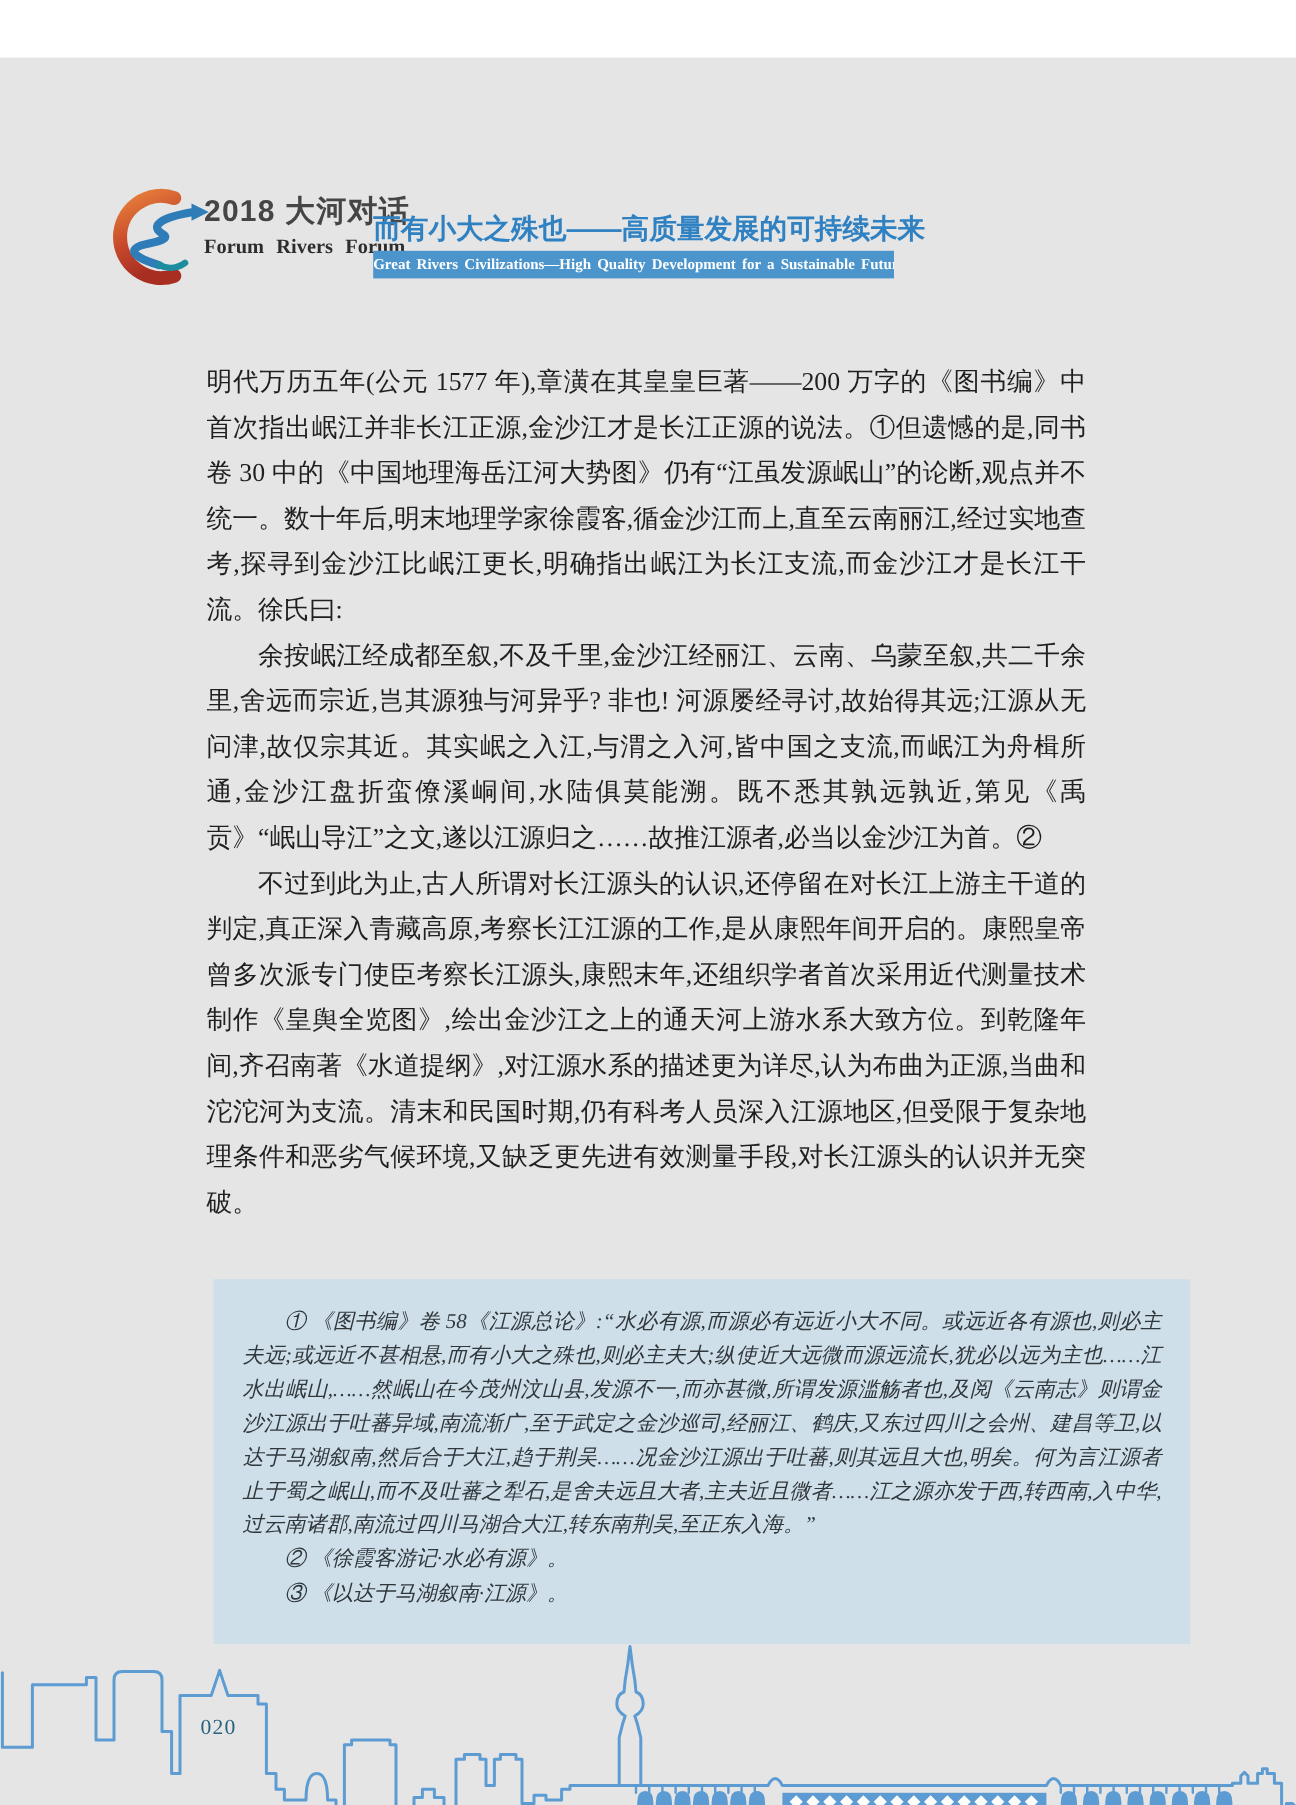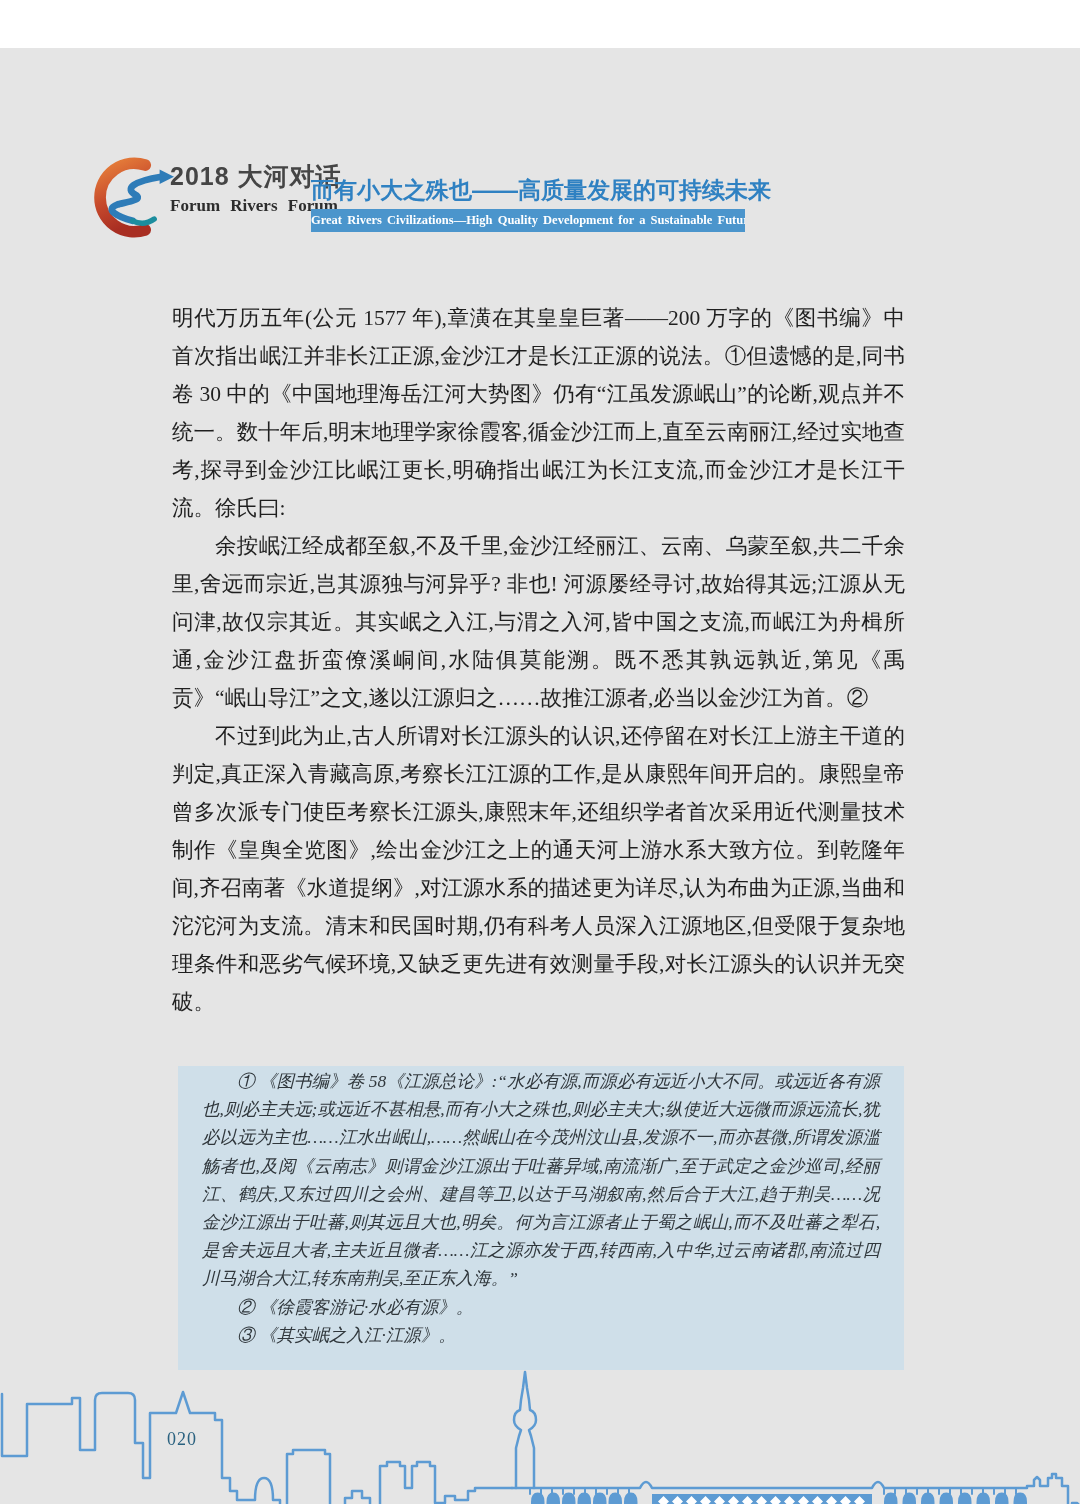--- a/index.html
+++ b/index.html
@@ -20,22 +20,22 @@
               color:#ffffff;font-size:12.5px;font-weight:bold;text-align:center;line-height:23px;
               word-spacing:2px;white-space:nowrap;overflow:hidden;}
 
   
   .body-text{position:absolute;left:172px;top:251px;width:733px;
              font-size:21.5px;line-height:38px;color:#1f1f1f;text-align:justify;}
   .body-text p{margin:0;text-indent:2em;}
   .body-text p.no-indent{text-indent:0;}
 
   
-  .footnote-box{position:absolute;left:178px;top:1018px;width:726px;height:304px;
-                background:#cfdfe9;box-sizing:border-box;padding:1px 24px 0 24px;
+  .footnote-box{position:absolute;left:178px;top:1018px;width:814px;height:304px;
+                background:#cfdfe9;box-sizing:border-box;padding:21px 24px 0 24px;
                 font-size:17.5px;line-height:28.2px;color:#30373c;font-style:italic;
                 text-align:justify;}
   .footnote-box p{margin:0;text-indent:2em;}
 
   
   .skyline{position:absolute;left:0;top:1318px;width:1080px;height:186px;}
   .page-number{position:absolute;left:167px;top:1381px;font-size:18px;color:#2a617f;
                letter-spacing:1px;}
 </style>
 </head>
@@ -67,21 +67,21 @@
 
   <main class="body-text">
     <p class="no-indent">明代万历五年(公元 1577 年),章潢在其皇皇巨著——200 万字的《图书编》中首次指出岷江并非长江正源,金沙江才是长江正源的说法。①但遗憾的是,同书卷 30 中的《中国地理海岳江河大势图》仍有“江虽发源岷山”的论断,观点并不统一。数十年后,明末地理学家徐霞客,循金沙江而上,直至云南丽江,经过实地查考,探寻到金沙江比岷江更长,明确指出岷江为长江支流,而金沙江才是长江干流。徐氏曰:</p>
     <p>余按岷江经成都至叙,不及千里,金沙江经丽江、云南、乌蒙至叙,共二千余里,舍远而宗近,岂其源独与河异乎? 非也! 河源屡经寻讨,故始得其远;江源从无问津,故仅宗其近。其实岷之入江,与渭之入河,皆中国之支流,而岷江为舟楫所通,金沙江盘折蛮僚溪峒间,水陆俱莫能溯。既不悉其孰远孰近,第见《禹贡》“岷山导江”之文,遂以江源归之……故推江源者,必当以金沙江为首。②</p>
     <p>不过到此为止,古人所谓对长江源头的认识,还停留在对长江上游主干道的判定,真正深入青藏高原,考察长江江源的工作,是从康熙年间开启的。康熙皇帝曾多次派专门使臣考察长江源头,康熙末年,还组织学者首次采用近代测量技术制作《皇舆全览图》,绘出金沙江之上的通天河上游水系大致方位。到乾隆年间,齐召南著《水道提纲》,对江源水系的描述更为详尽,认为布曲为正源,当曲和沱沱河为支流。清末和民国时期,仍有科考人员深入江源地区,但受限于复杂地理条件和恶劣气候环境,又缺乏更先进有效测量手段,对长江源头的认识并无突破。</p>
   </main>
 
   <section class="footnote-box">
     <p>① 《图书编》卷 58《江源总论》:“水必有源,而源必有远近小大不同。或远近各有源也,则必主夫远;或远近不甚相悬,而有小大之殊也,则必主夫大;纵使近大远微而源远流长,犹必以远为主也……江水出岷山,……然岷山在今茂州汶山县,发源不一,而亦甚微,所谓发源滥觞者也,及阅《云南志》则谓金沙江源出于吐蕃异域,南流渐广,至于武定之金沙巡司,经丽江、鹤庆,又东过四川之会州、建昌等卫,以达于马湖叙南,然后合于大江,趋于荆吴……况金沙江源出于吐蕃,则其远且大也,明矣。何为言江源者止于蜀之岷山,而不及吐蕃之犁石,是舍夫远且大者,主夫近且微者……江之源亦发于西,转西南,入中华,过云南诸郡,南流过四川马湖合大江,转东南荆吴,至正东入海。”</p>
     <p>② 《徐霞客游记·水必有源》。</p>
-    <p>③ 《其实岷之入江·江源》。</p>
+    <p>③ 《以达于马湖叙南·江源》。</p>
   </section>
 
   <svg class="skyline" viewBox="0 0 1080 186" aria-hidden="true">
     <g stroke="#5d9bd3" stroke-width="2.5" fill="none" stroke-linejoin="round" stroke-linecap="round">
 
       <path d="M2 28 V90 H27 V38 H72 V32 H80 V84 H95 V34 Q95 27 102 27 H128 Q135 27 135 34 V77 H143 V112 H150 V47 H176 L183 26 L190 47 H215 V54 H222 V112 H230 V125 H237 V134 H255 Q255 112 264 112 Q273 112 273 134 H280 V148 H287 V88 H293 V84 H325 V88 H330 V148 H345 V132 H352 V125 H362 V132 H370 V148 H380 V100 H387 V96 H400 V100 H405 V122 H412 V100 H417 V96 H430 V100 H435 V137 H445 V130 H455 V134 H468 V125 H475 V122 H512"></path>
 
       <path d="M516 122 V82 L519 70 L521 64 Q514 60 514 54 Q514 46 520 44 L521 34 L523 22 L525 6 L527 22 L529 34 L530 44 Q536 46 536 54 Q536 60 529 64 L531 70 L534 82 V122"></path>
 
       <path d="M512 122 H640 Q646 110 652 122 H872 Q878 110 884 122 H1027 V120 H1034 V114 L1037 111 L1040 114 V120 H1048 V112 H1052 V108 H1056 V112 H1062 V120 H1068 V144 H1072 V137 H1077 L1080 140"></path>

